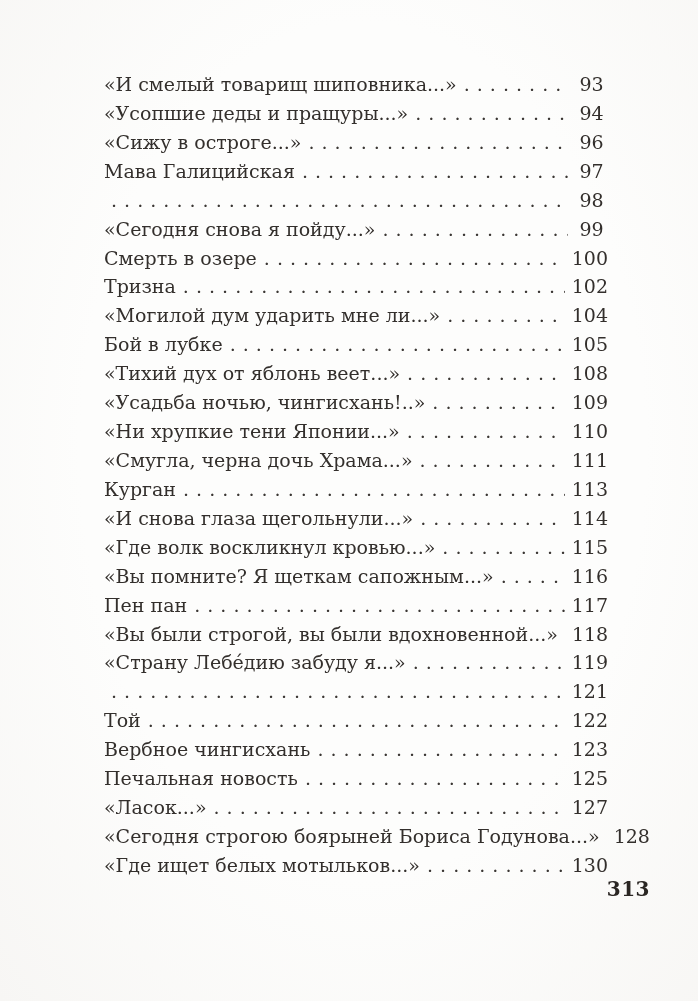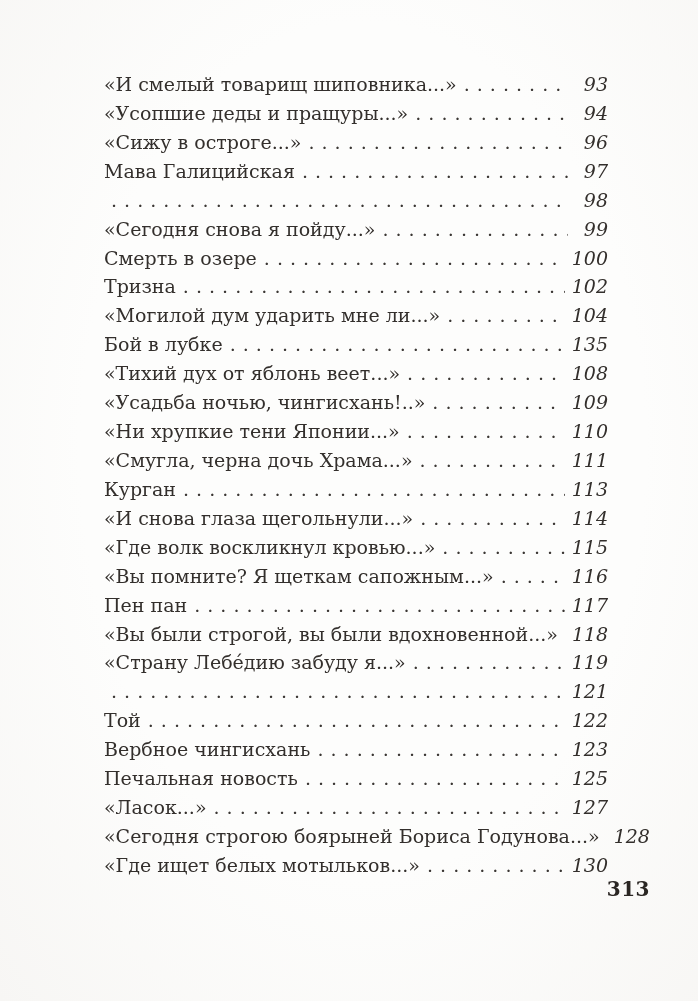--- a/index.html
+++ b/index.html
@@ -46,22 +46,21 @@
   }
   .leader::after {
     content: ". . . . . . . . . . . . . . . . . . . . . . . . . . . . . . . . . . . . . . . . . . . . . . . . . . . . . . . . . . . .";
     white-space: nowrap;
     word-spacing: 1px;
     color: #3a3633;
   }
   .pg {
     flex: 0 0 auto;
     min-width: 33px;
-    text-align: right;
-    font-style: italic;
+    text-align: center;
   }
   .folio {
     position: absolute;
     top: 878px;
     right: 48px;
     font-size: 20px;
     line-height: 22px;
     font-weight: 700;
     letter-spacing: 0.5px;
     color: #2a2623;
@@ -112,21 +111,21 @@
         <span class="pg">102</span>
       </div>
       <div class="row">
         <span class="t">«Могилой дум ударить мне ли...»</span>
         <span class="leader"></span>
         <span class="pg">104</span>
       </div>
       <div class="row">
         <span class="t">Бой в лубке</span>
         <span class="leader"></span>
-        <span class="pg">135</span>
+        <span class="pg">105</span>
       </div>
       <div class="row">
         <span class="t">«Тихий дух от яблонь веет...»</span>
         <span class="leader"></span>
         <span class="pg">108</span>
       </div>
       <div class="row">
         <span class="t">«Усадьба ночью, чингисхань!..»</span>
         <span class="leader"></span>
         <span class="pg">109</span>

